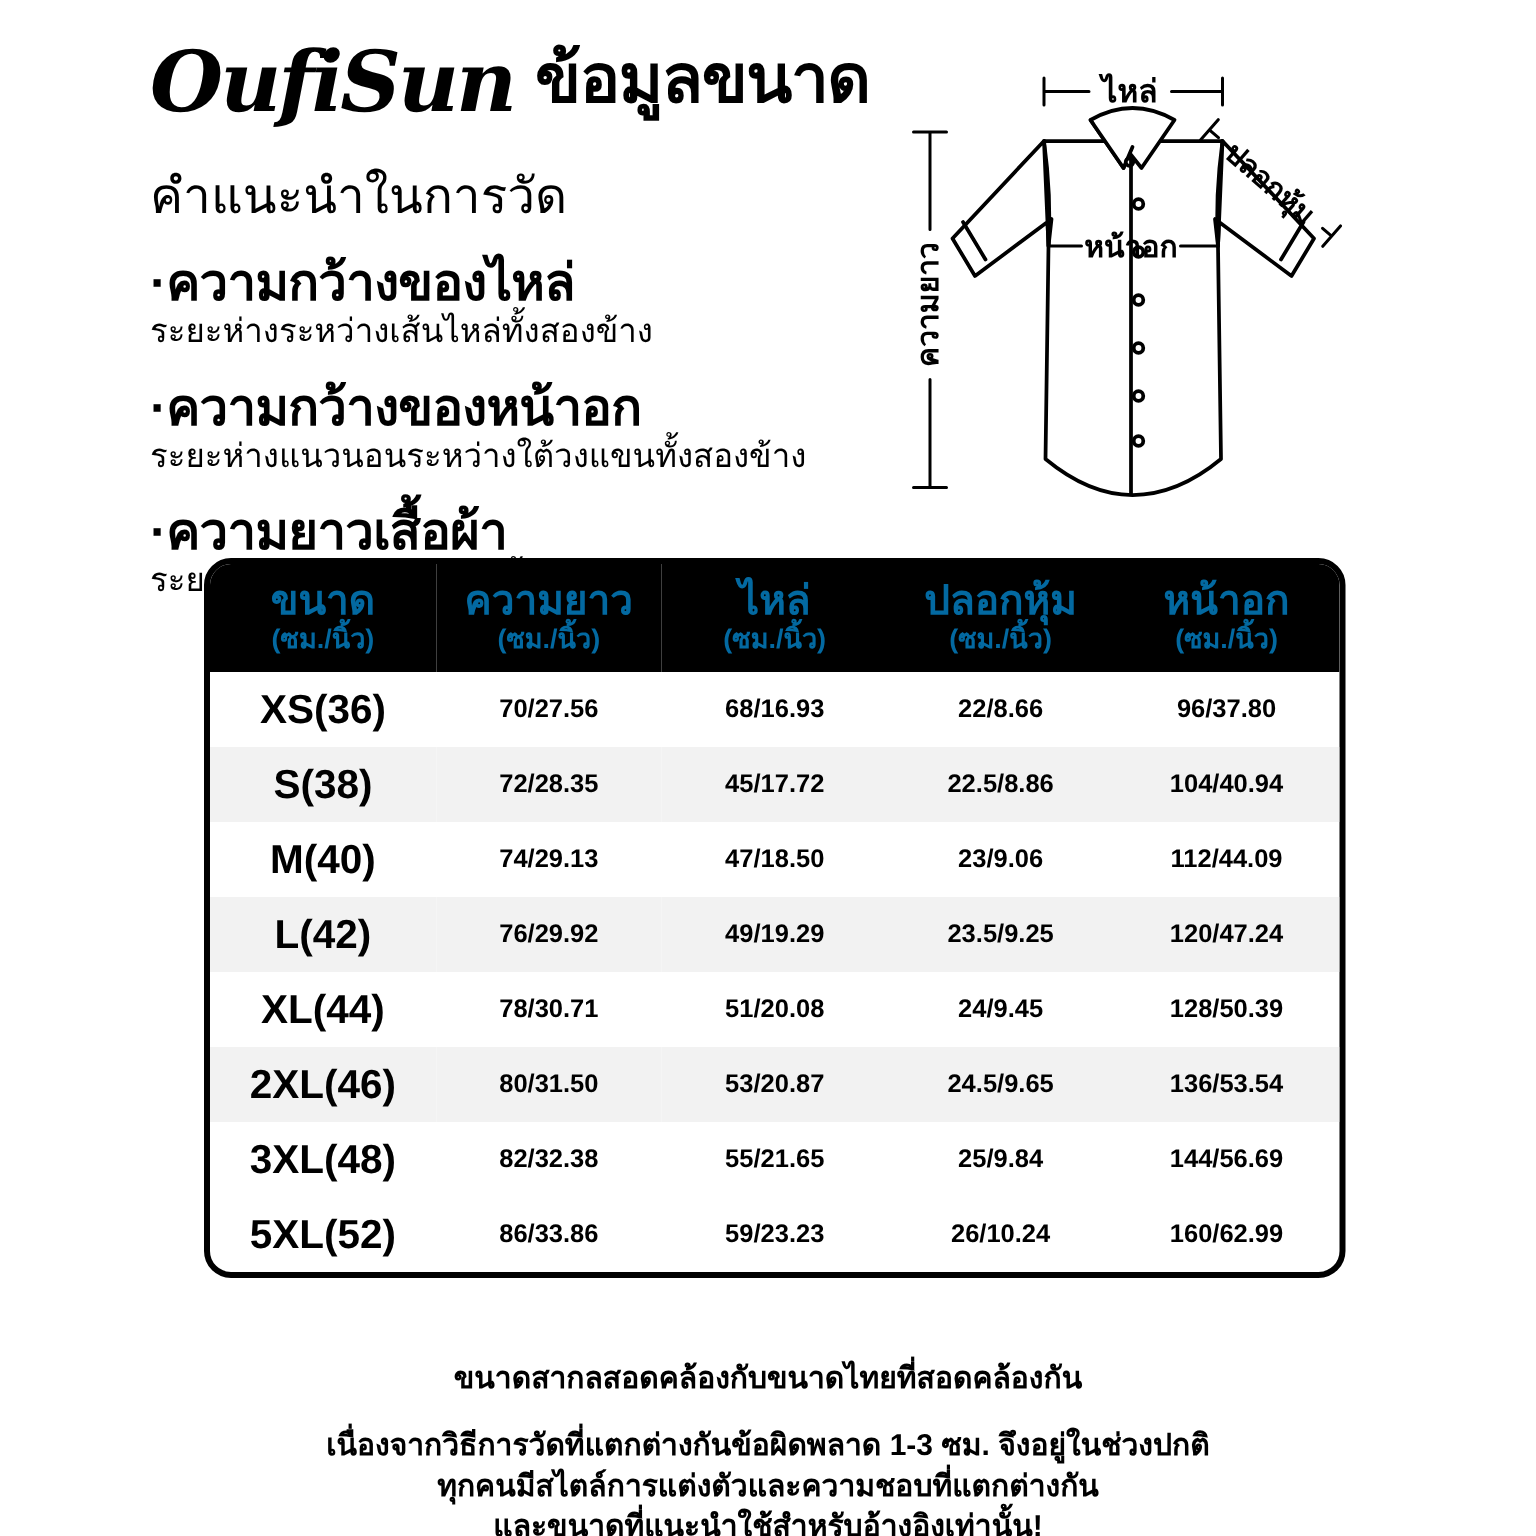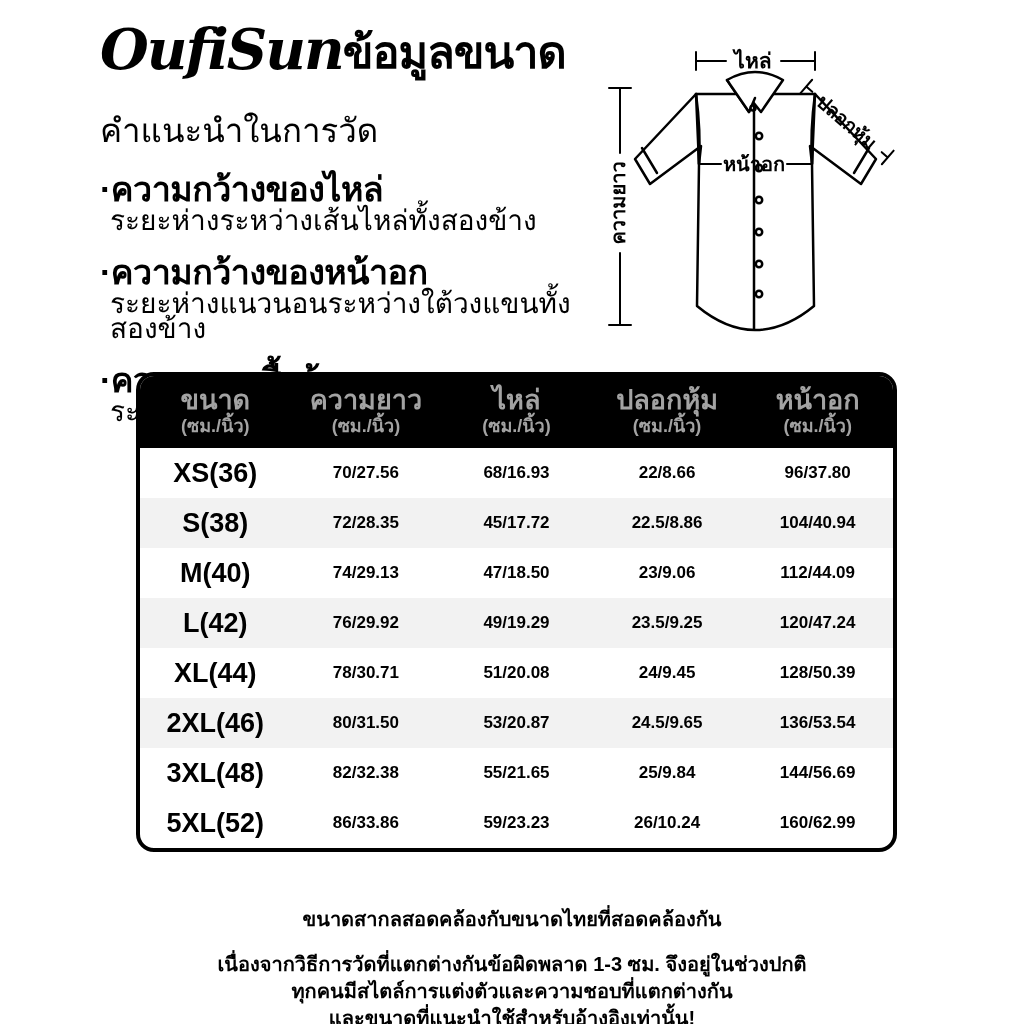--- a/index.html
+++ b/index.html
@@ -4,41 +4,41 @@
 <style>
   html,body { margin:0; padding:0; background:#ffffff; }
   .canvas {
     position:relative; width:1024px; height:1024px; background:#ffffff;
     color:#000; overflow:hidden;
     font-family:"Liberation Sans","DejaVu Sans",sans-serif;
   }
 
   
   .intro { position:absolute; left:100px; top:16px; width:500px; }
-  .brand-row { display:flex; align-items:flex-start; white-space:nowrap; }
+  .brand-row { display:flex; align-items:flex-end; gap:14px; white-space:nowrap; }
   .brand {
     font-family:"DejaVu Serif","Liberation Serif",serif;
     font-style:italic; font-weight:bold; font-size:56px; letter-spacing:-2px;
   }
   .title { font-size:45px; font-weight:700; letter-spacing:-1px; }
   .subtitle { font-size:33px; font-weight:400; margin-top:24px; line-height:38px; }
   .bullet { margin-top:20px; }
   .bullet-h { font-size:34px; font-weight:800; line-height:38px; letter-spacing:-0.5px; }
-  .bullet-d { font-size:28px; font-weight:400; line-height:25px; margin-left:10px; }
+  .bullet-d { font-size:22px; font-weight:400; line-height:25px; }
 
   
   .diagram { position:absolute; left:585px; top:16px; }
 
   
   .table-wrap {
     position:absolute; left:136px; top:372px; width:753px;
     border:4px solid #000; border-radius:18px; overflow:hidden; background:#fff;
   }
   table.size-table { width:100%; border-collapse:collapse; table-layout:fixed; }
-  .size-table thead th { background:#000; color:#a3a3a3; padding:9px 0 11px; }
+  .size-table thead th { background:#000; color:#0369a1; padding:9px 0 11px; }
   .th-label { font-size:27px; font-weight:800; line-height:31px; }
   .th-unit  { font-size:18px; font-weight:700; line-height:21px; }
   .size-table tbody td {
     text-align:center; font-weight:700; font-size:17px; height:50px; padding:0;
   }
   .size-table tbody td.size { font-size:27px; }
   .size-table tbody tr.alt { background:#f2f2f2; }
 
   
   .footer { position:absolute; left:0; top:906px; width:1024px; text-align:center; font-weight:700; }

